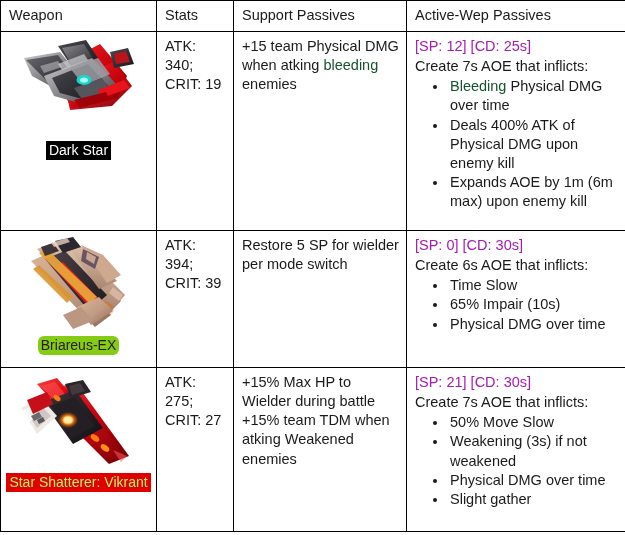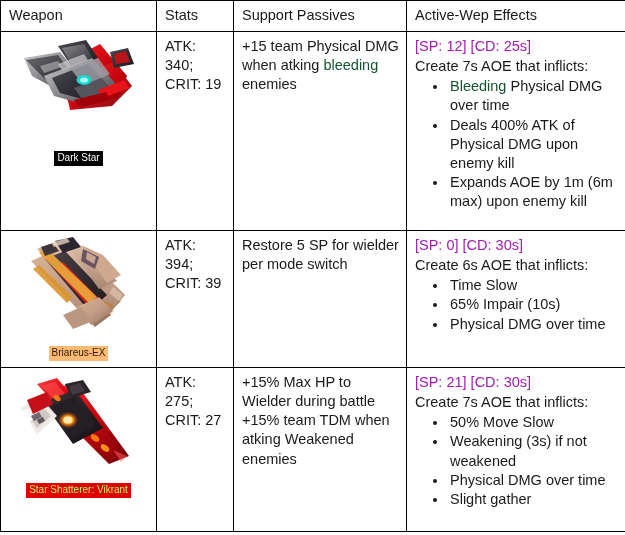--- a/index.html
+++ b/index.html
@@ -67,33 +67,34 @@
     padding-top: 4px;
   }
   .weapon-art {
     position: relative;
     width: 130px;
     height: 104px;
     flex: 0 0 auto;
   }
   .weapon-name {
     display: inline-block;
-    font-size: 10px;
+    font-size: 14px;
     line-height: 1.15;
     padding: 1px 3px 2px 3px;
     white-space: nowrap;
-    margin-top: 11px;
+    margin-top: 1px;
   }
   .name-dark-star {
     background: #000000;
     color: #ffffff;
   }
   .name-briareus {
-    background: #fdba74;
+    background: #84cc16;
     color: #2b1a06;
+    border-radius: 6px;
   }
   .name-vikrant {
     background: #e00000;
     color: #bef264;
   }
 
   
   .stat-line { display: block; }
   .support-line { display: block; }
   .kw-bleeding { color: #14532d; }
@@ -131,21 +132,21 @@
     <col class="c-weapon">
     <col class="c-stats">
     <col class="c-support">
     <col class="c-active">
   </colgroup>
   <thead>
     <tr>
       <th>Weapon</th>
       <th>Stats</th>
       <th>Support Passives</th>
-      <th>Active-Wep Effects</th>
+      <th>Active-Wep Passives</th>
     </tr>
   </thead>
   <tbody>
 
     <tr class="row-1">
       <td class="weapon-cell">
         <div class="weapon-inner">
           <div class="weapon-art">
             <svg viewBox="0 0 130 104" xmlns="http://www.w3.org/2000/svg">
               <defs>

